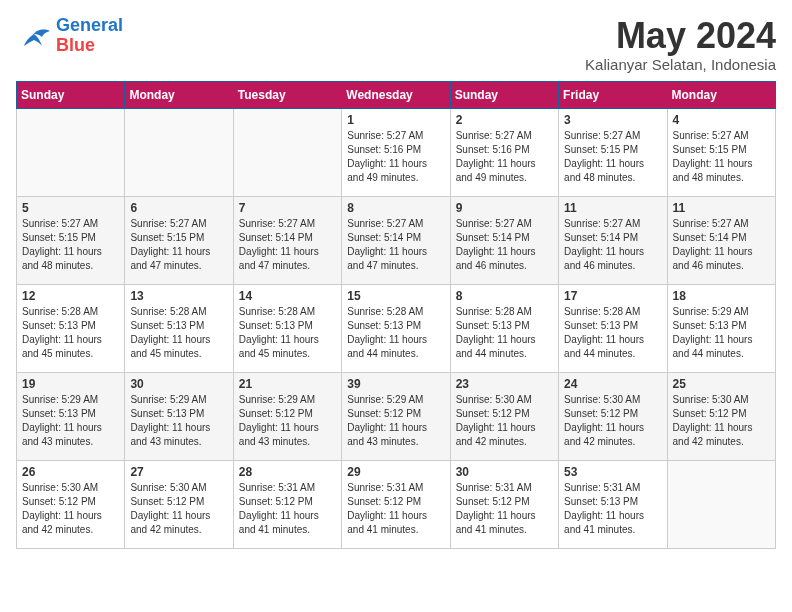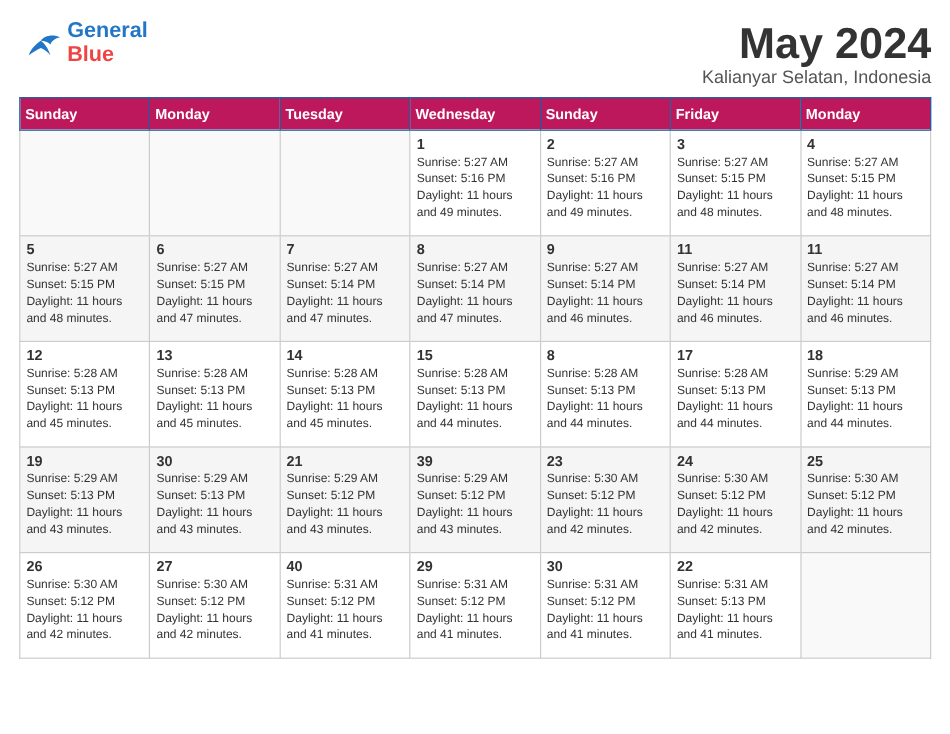--- a/index.html
+++ b/index.html
@@ -314,42 +314,42 @@
 and 42 minutes.</div>
         </td>
         <td>
           <span class="day-num">27</span>
           <div class="day-info">Sunrise: 5:30 AM
 Sunset: 5:12 PM
 Daylight: 11 hours
 and 42 minutes.</div>
         </td>
         <td>
-          <span class="day-num">40</span>
+          <span class="day-num">28</span>
           <div class="day-info">Sunrise: 5:31 AM
 Sunset: 5:12 PM
 Daylight: 11 hours
 and 41 minutes.</div>
         </td>
         <td>
           <span class="day-num">29</span>
           <div class="day-info">Sunrise: 5:31 AM
 Sunset: 5:12 PM
 Daylight: 11 hours
 and 41 minutes.</div>
         </td>
         <td>
           <span class="day-num">30</span>
           <div class="day-info">Sunrise: 5:31 AM
 Sunset: 5:12 PM
 Daylight: 11 hours
 and 41 minutes.</div>
         </td>
         <td>
-          <span class="day-num">22</span>
+          <span class="day-num">53</span>
           <div class="day-info">Sunrise: 5:31 AM
 Sunset: 5:13 PM
 Daylight: 11 hours
 and 41 minutes.</div>
         </td>
         <td class="empty"></td>
       </tr>
     </tbody>
 </table>
 

